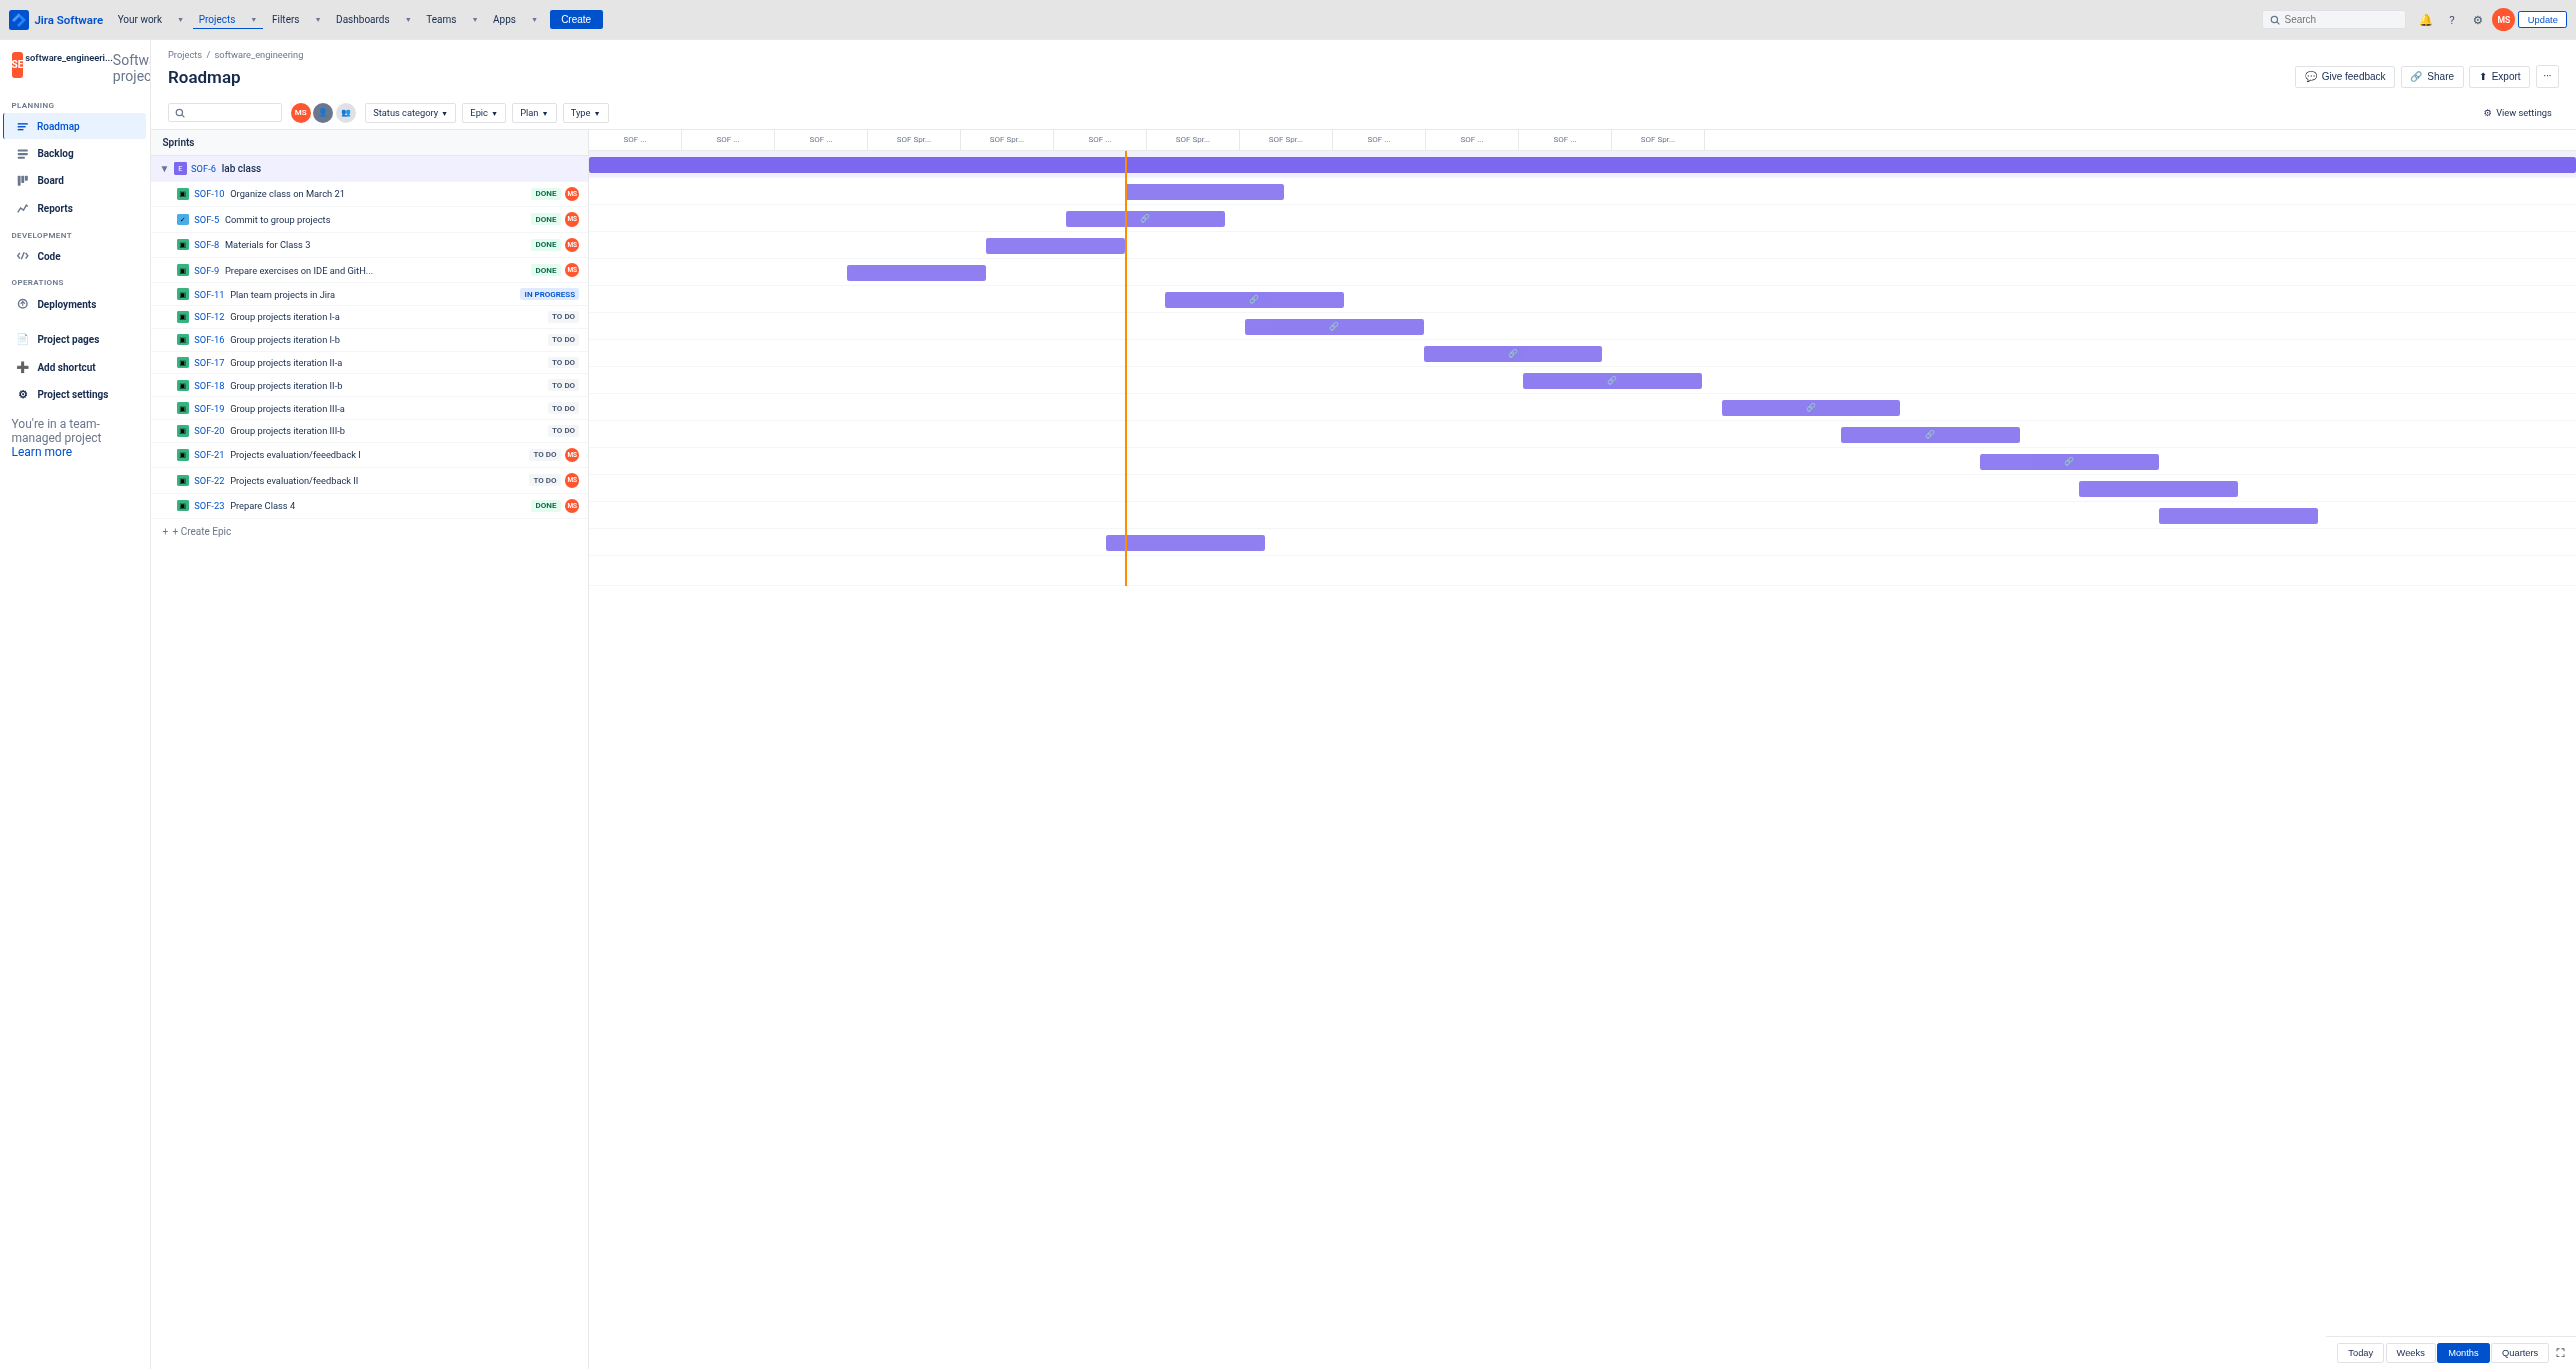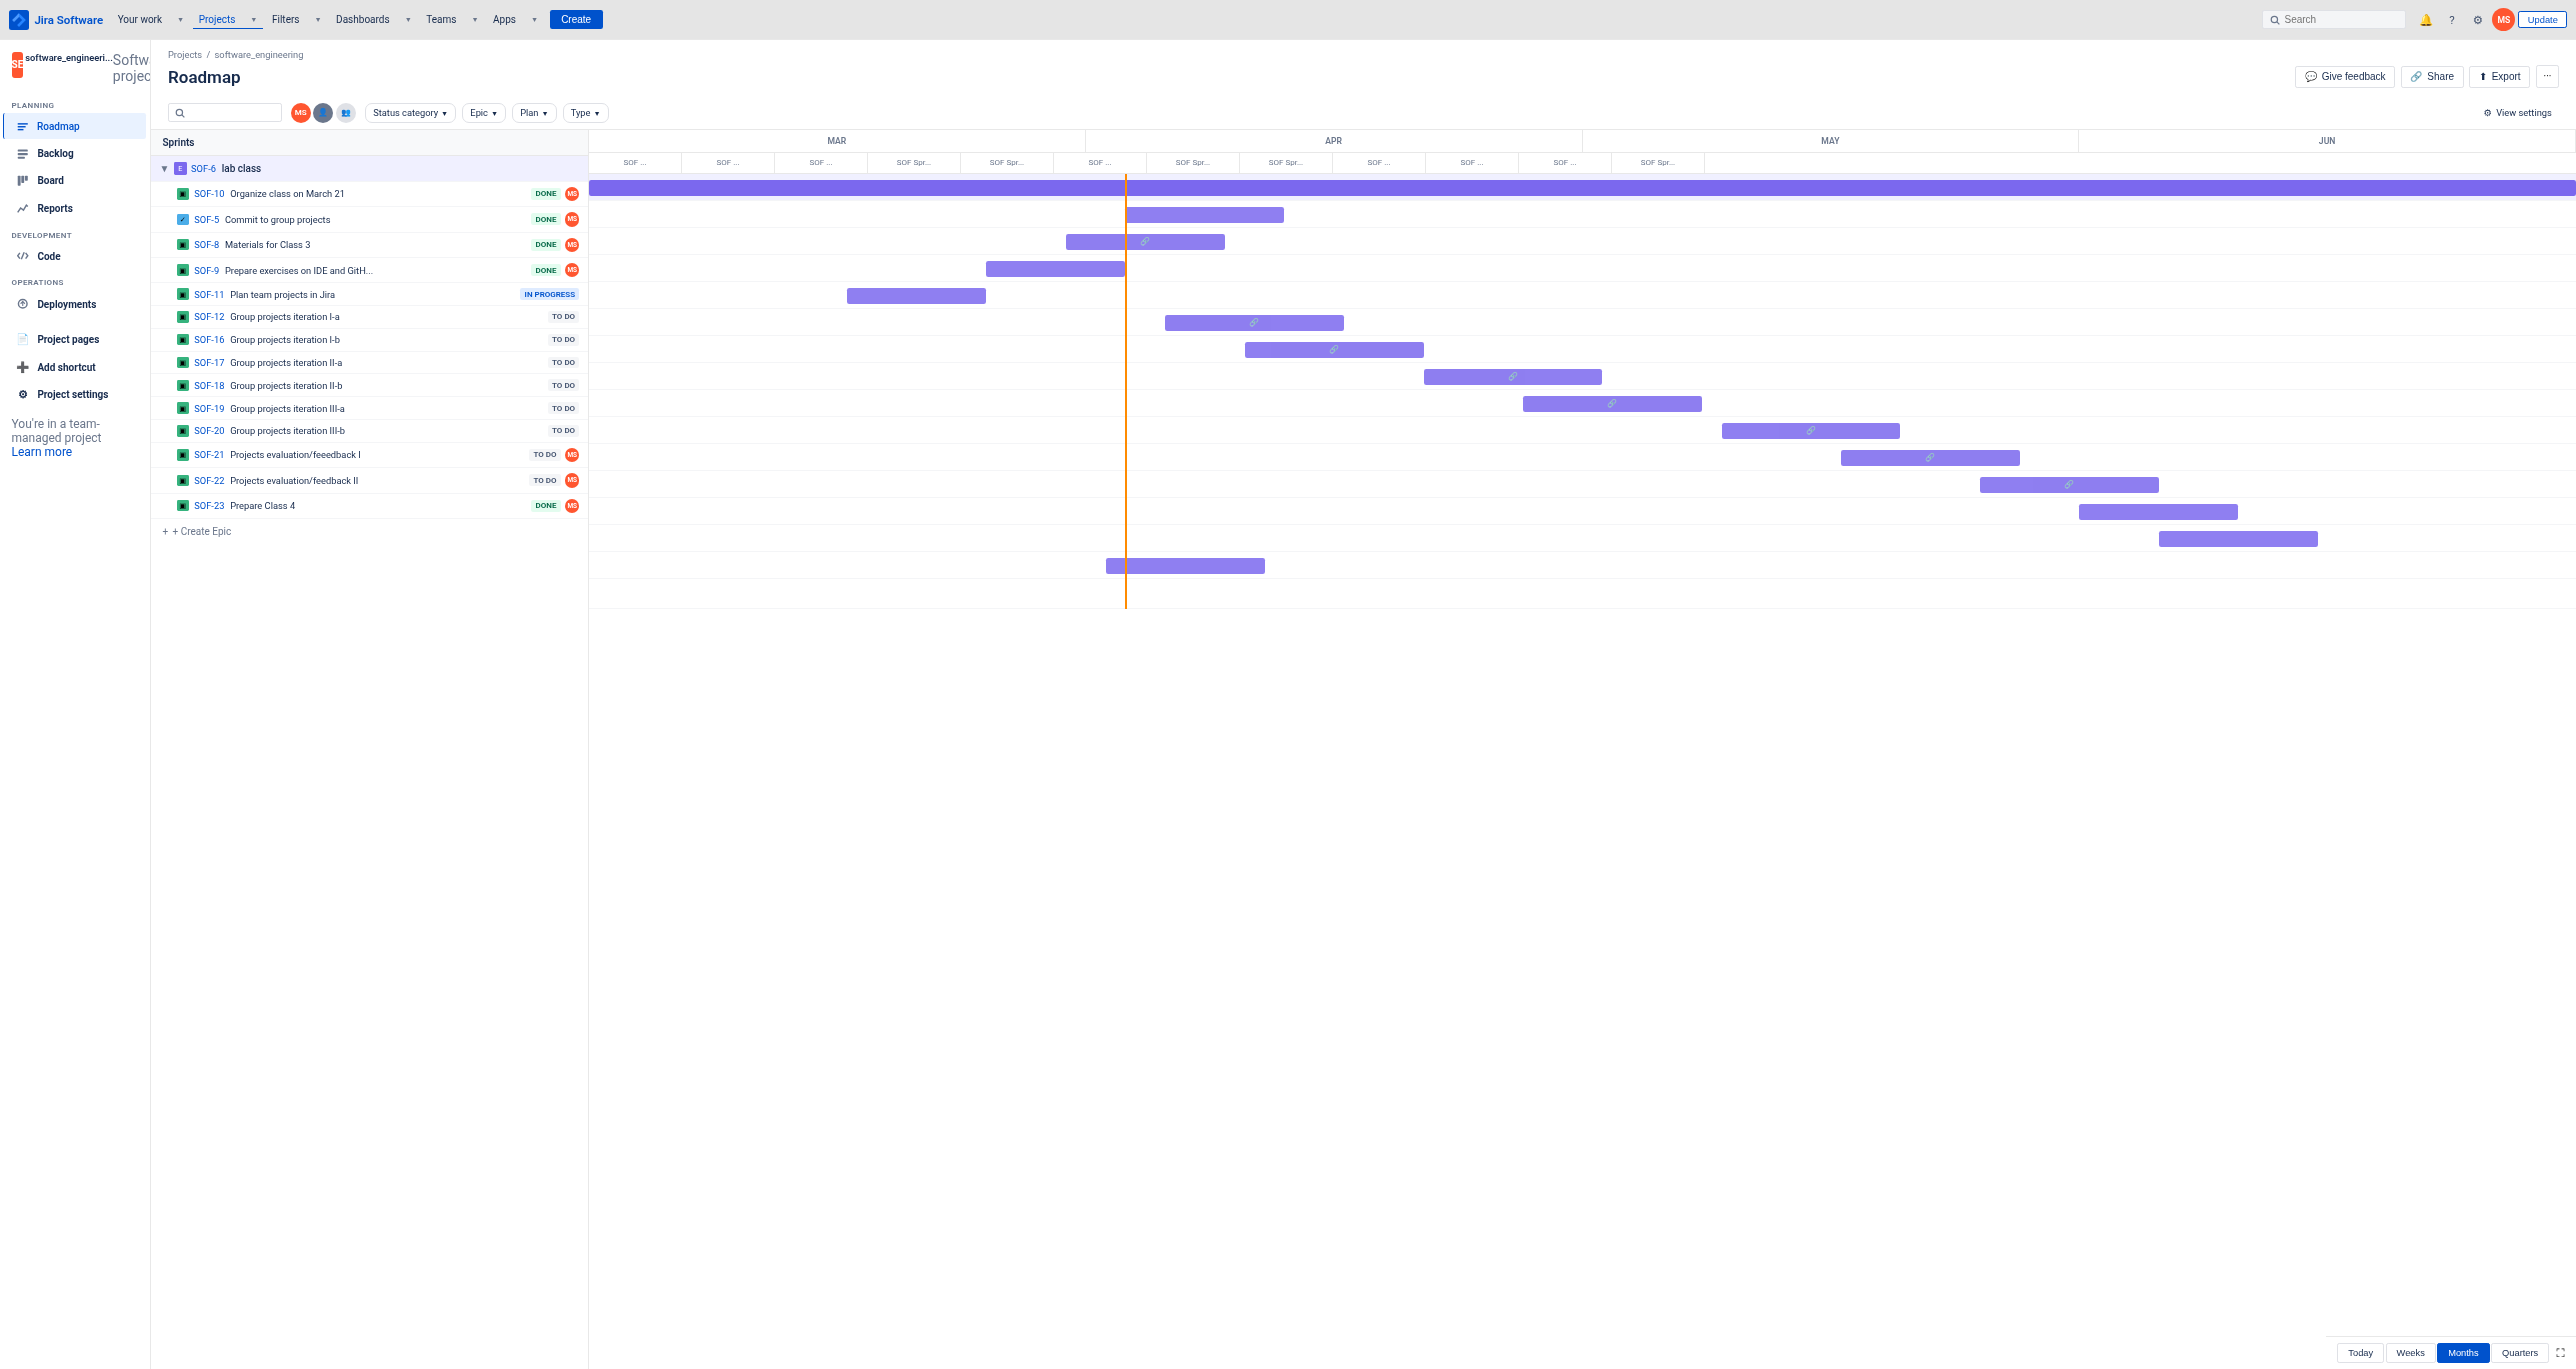--- a/index.html
+++ b/index.html
@@ -54,21 +54,21 @@
 
     
     .roadmap-toolbar { display: flex; align-items: center; padding: 5.8px 17px; gap: 5.8px; border-bottom: 0.7px solid #e8e8e8; }
     .search-filter { display: flex; align-items: center; border: 0.7px solid #dfe1e6; border-radius: 2.2px; padding: 2.9px 5.8px; gap: 4.3px; background: #fff; }
     .search-filter input { border: none; outline: none; font-size: 10px; width: 86px; }
     .filter-avatars { display: flex; align-items: center; gap: 2.9px; margin: 0 2.9px; }
     .filter-avatar { width: 20px; height: 20px; border-radius: 50%; display: flex; align-items: center; justify-content: center; font-size: 8px; font-weight: 600; cursor: pointer; }
     .filter-avatar.red { background: #FF5630; color: #fff; }
     .filter-avatar.gray { background: #6B778C; color: #fff; }
     .filter-avatar.light { background: #dfe1e6; color: #172B4D; }
-    .filter-btn { display: flex; align-items: flex-end; gap: 2.9px; padding: 3.6px 7.2px; border: 0.7px solid #dfe1e6; border-radius: 7px; background: #fff; cursor: pointer; font-size: 9.3px; color: #172B4D; }
+    .filter-btn { display: flex; align-items: flex-end; gap: 2.9px; padding: 3.6px 7.2px; border: 0.7px solid #dfe1e6; border-radius: 2px; background: #fff; cursor: pointer; font-size: 9.3px; color: #172B4D; }
     .filter-spacer { flex: 1; }
     .view-settings-btn { display: flex; align-items: center; gap: 4.3px; padding: 3.6px 7.2px; border: none; background: transparent; cursor: pointer; font-size: 9.3px; color: #172B4D; }
 
     
     .roadmap-area { flex: 1; overflow: hidden; display: flex; position: relative; }
 
     
     .issues-panel { width: 438px; min-width: 438px; overflow-y: auto; border-right: 0.7px solid #e8e8e8; }
     .sprints-header { padding: 7.2px 11.5px; font-size: 10px; font-weight: 600; color: #172B4D; background: #f8f9fa; border-bottom: 0.7px solid #e8e8e8; }
     .epic-row { display: flex; align-items: center; padding: 5.8px 8.6px; border-bottom: 0.7px solid #f4f5f7; background: #f0f0ff; }
@@ -454,26 +454,20 @@
 
         <div style="display:flex;align-items:center;gap:4.3px;padding:7.2px 11.5px;cursor:pointer;color:#6B778C;font-size:10px;">
           <span>+</span>
           <span>+ Create Epic</span>
         </div>
       </div>
 
       <div class="timeline-panel">
         <div class="timeline-header">
 
-          <div class="month-row" id="month-row">
-              <div class="month-cell" style="min-width: 288px;">MAR</div>
-              <div class="month-cell" style="min-width: 288px;">APR</div>
-              <div class="month-cell" style="min-width: 288px;">MAY</div>
-              <div class="month-cell" style="min-width: 288px;">JUN</div>
-            </div>
 
           <div class="sprint-row-header" id="sprint-row" style="height:20px;display:flex;">
               <div class="sprint-cell" style="width: 93px; min-width: 93px;">SOF ...</div>
               <div class="sprint-cell" style="width: 93px; min-width: 93px;">SOF ...</div>
               <div class="sprint-cell" style="width: 93px; min-width: 93px;">SOF ...</div>
               <div class="sprint-cell" style="width: 93px; min-width: 93px;">SOF Spr...</div>
               <div class="sprint-cell" style="width: 93px; min-width: 93px;">SOF Spr...</div>
               <div class="sprint-cell" style="width: 93px; min-width: 93px;">SOF ...</div>
               <div class="sprint-cell" style="width: 93px; min-width: 93px;">SOF Spr...</div>
               <div class="sprint-cell" style="width: 93px; min-width: 93px;">SOF Spr...</div>

